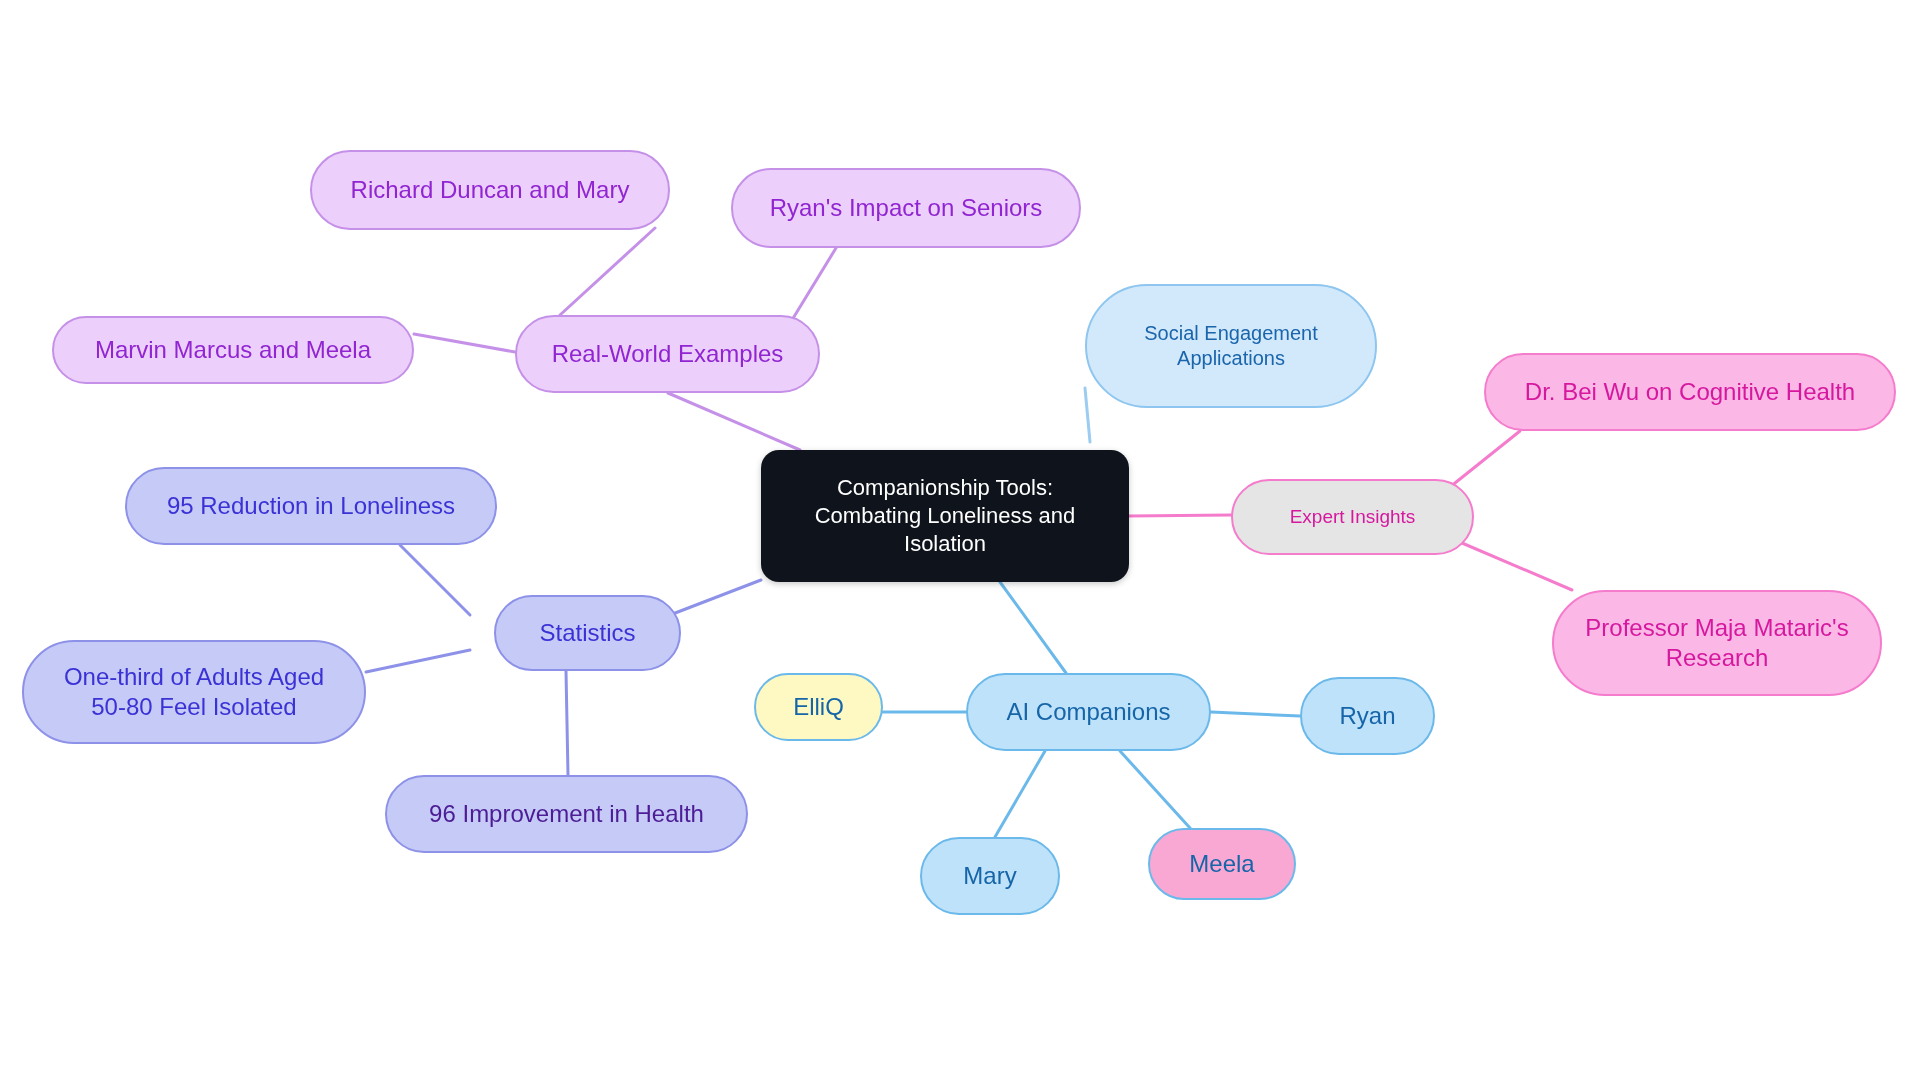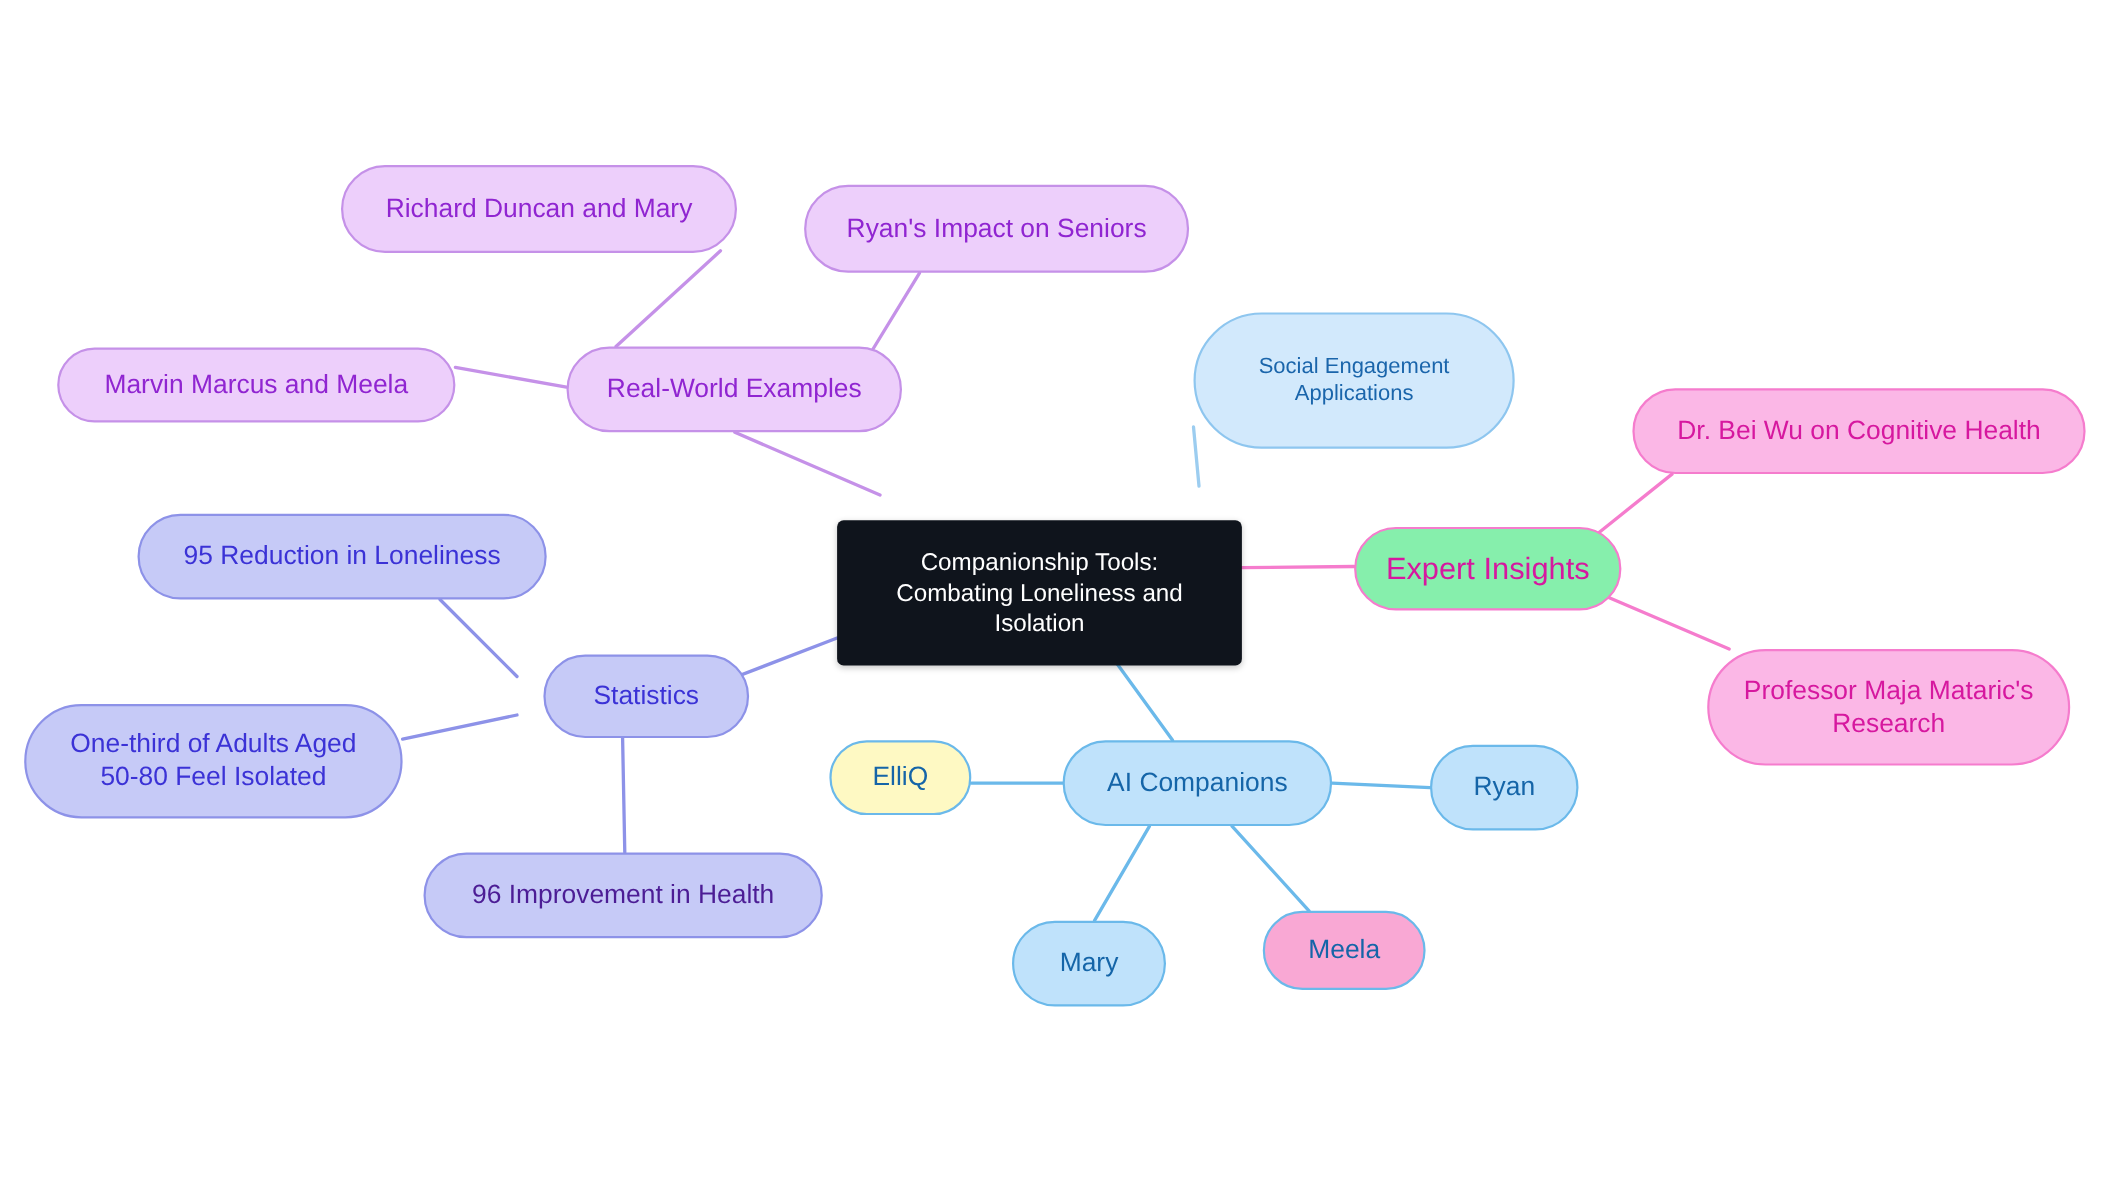--- a/index.html
+++ b/index.html
@@ -33,25 +33,24 @@
     justify-content: center;
     text-align: center;
     border-radius: 999px;
     border-style: solid;
     border-width: 2px;
     line-height: 1.26;
     white-space: pre-line;
     z-index: 2;
   }
   .node.root {
-    border-radius: 6px;
+    border-radius: 18px;
     border-width: 0;
     z-index: 3;
     box-shadow: 0 2px 6px rgba(0,0,0,0.22);
-    margin-top: 23px;
   }
 </style>
 </head>
 <body>
 
 <div id="canvas" style="width: 1920px; height: 1083px; background: rgb(255, 255, 255);">
   <svg id="edges" viewBox="0 0 1920 1083" preserveAspectRatio="none">
       <line x1="800" y1="450" x2="668" y2="393" stroke="#c591e8" stroke-width="3" stroke-linecap="round"></line>
       <line x1="560" y1="315" x2="655" y2="228" stroke="#c591e8" stroke-width="3" stroke-linecap="round"></line>
       <line x1="792" y1="320" x2="836" y2="248" stroke="#c591e8" stroke-width="3" stroke-linecap="round"></line>
@@ -72,21 +71,21 @@
     </svg>
 <div class="node root" style="left: 761px; top: 450px; width: 368px; height: 132px; background: rgb(15, 20, 28); border-color: rgb(15, 20, 28); color: rgb(255, 255, 255); font-size: 22px;">Companionship Tools:
 Combating Loneliness and
 Isolation</div>
     <div class="node" style="left: 515px; top: 315px; width: 305px; height: 78px; background: rgb(237, 207, 251); border-color: rgb(197, 145, 232); color: rgb(144, 37, 209); font-size: 24px;">Real-World Examples</div>
     <div class="node" style="left: 310px; top: 150px; width: 360px; height: 80px; background: rgb(237, 207, 251); border-color: rgb(197, 145, 232); color: rgb(144, 37, 209); font-size: 24px;">Richard Duncan and Mary</div>
     <div class="node" style="left: 731px; top: 168px; width: 350px; height: 80px; background: rgb(237, 207, 251); border-color: rgb(197, 145, 232); color: rgb(144, 37, 209); font-size: 24px;">Ryan's Impact on Seniors</div>
     <div class="node" style="left: 52px; top: 271px; width: 362px; height: 68px; background: rgb(237, 207, 251); border-color: rgb(197, 145, 232); color: rgb(144, 37, 209); font-size: 24px; margin-top: 45px;">Marvin Marcus and Meela</div>
     <div class="node" style="left: 1085px; top: 284px; width: 292px; height: 124px; background: rgb(210, 233, 252); border-color: rgb(142, 198, 239); color: rgb(26, 101, 171); font-size: 20px;">Social Engagement
 Applications</div>
-    <div class="node" style="left: 1231px; top: 479px; width: 243px; height: 76px; background: #86efac; border-color: rgb(245, 124, 205); color: rgb(214, 24, 159); font-size: 28px;">Expert Insights</div>
+    <div class="node" style="left: 1231px; top: 479px; width: 243px; height: 76px; background: #e5e5e5; border-color: rgb(245, 124, 205); color: rgb(214, 24, 159); font-size: 19px;">Expert Insights</div>
     <div class="node" style="left: 1484px; top: 353px; width: 412px; height: 78px; background: rgb(251, 183, 230); border-color: rgb(245, 124, 205); color: rgb(214, 24, 159); font-size: 24px;">Dr. Bei Wu on Cognitive Health</div>
     <div class="node" style="left: 1552px; top: 590px; width: 330px; height: 106px; background: rgb(251, 183, 230); border-color: rgb(245, 124, 205); color: rgb(214, 24, 159); font-size: 24px;">Professor Maja Mataric's
 Research</div>
     <div class="node" style="left: 494px; top: 595px; width: 187px; height: 76px; background: rgb(198, 202, 247); border-color: rgb(141, 146, 232); color: rgb(59, 50, 214); font-size: 24px;">Statistics</div>
     <div class="node" style="left: 125px; top: 467px; width: 372px; height: 78px; background: rgb(198, 202, 247); border-color: rgb(141, 146, 232); color: rgb(59, 50, 214); font-size: 24px;">95 Reduction in Loneliness</div>
     <div class="node" style="left: 22px; top: 640px; width: 344px; height: 104px; background: rgb(198, 202, 247); border-color: rgb(141, 146, 232); color: rgb(59, 50, 214); font-size: 24px;">One-third of Adults Aged
 50-80 Feel Isolated</div>
     <div class="node" style="left: 385px; top: 775px; width: 363px; height: 78px; background: rgb(198, 202, 247); border-color: rgb(141, 146, 232); color: #4c1d95; font-size: 24px;">96 Improvement in Health</div>
     <div class="node" style="left: 966px; top: 673px; width: 245px; height: 78px; background: rgb(191, 226, 251); border-color: rgb(107, 185, 234); color: rgb(21, 101, 168); font-size: 24px;">AI Companions</div>
     <div class="node" style="left: 754px; top: 673px; width: 129px; height: 68px; background: #fef9c3; border-color: rgb(107, 185, 234); color: rgb(21, 101, 168); font-size: 24px; text-align: center;">ElliQ</div>

